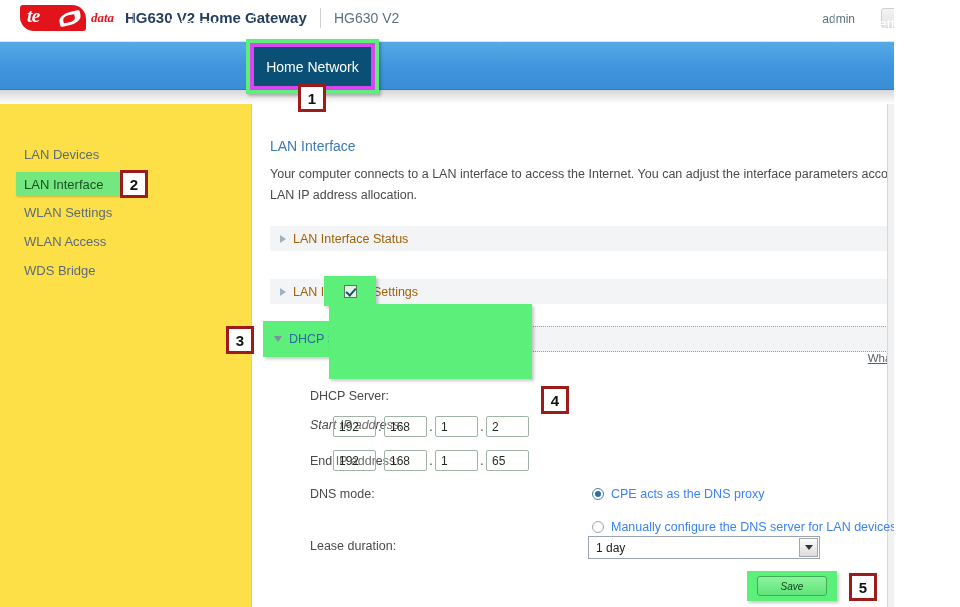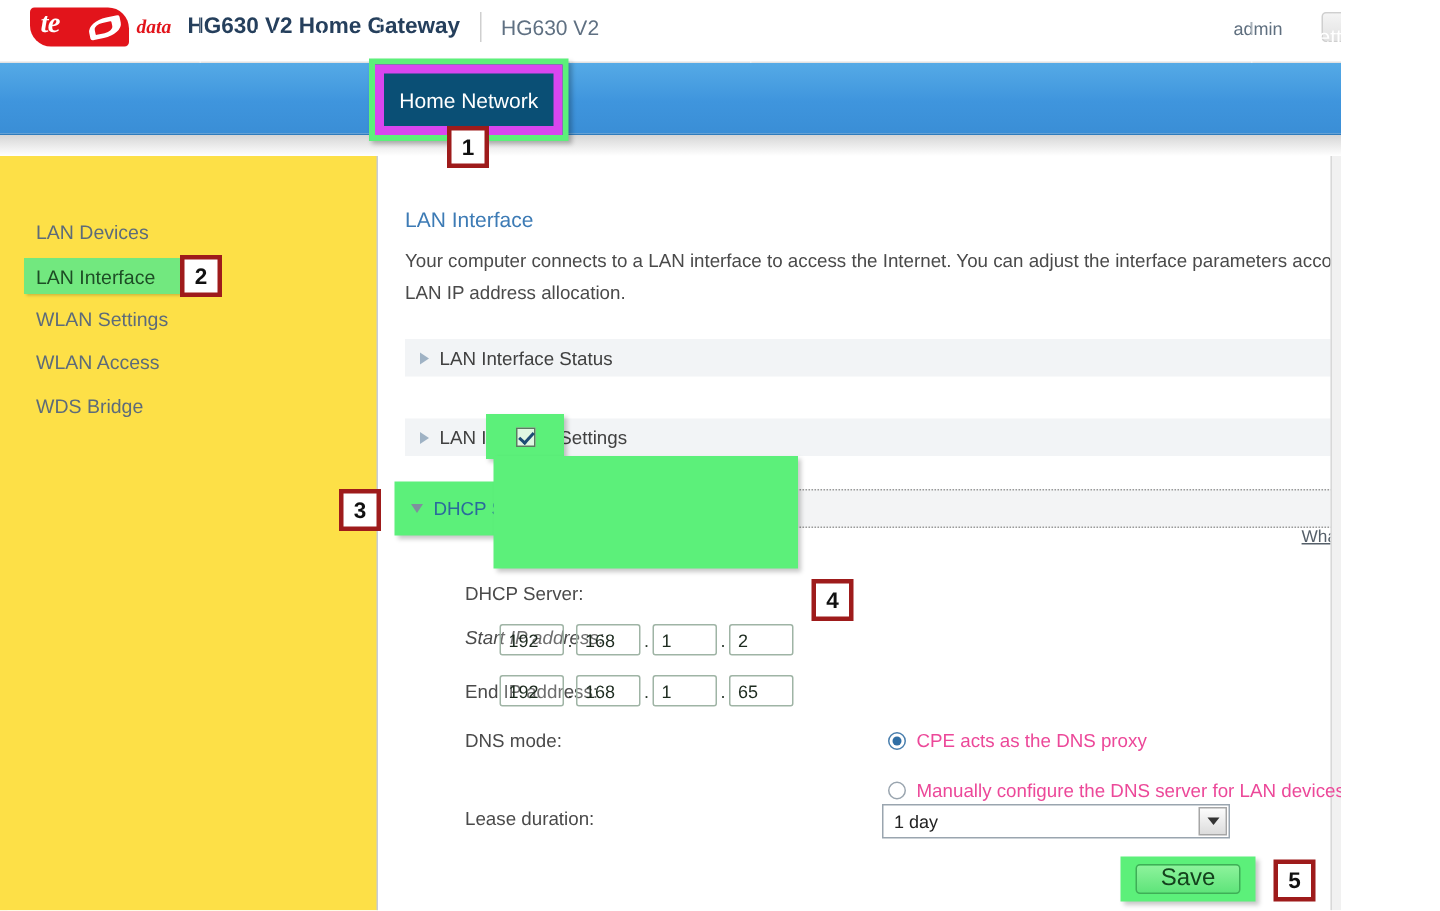--- a/index.html
+++ b/index.html
@@ -157,21 +157,21 @@
     left: 246px; top: 39px;
     width: 133px; height: 55px;
     background: #5cf07a;
     padding: 4px;
     box-sizing: border-box;
     box-shadow: 2px 2px 3px rgba(0,0,0,0.25);
   }
   .nav-active {
     width: 100%; height: 100%;
     background: #0a4f75;
-    border: 6px solid #d946ef;
+    border: 4px solid #d946ef;
     box-sizing: border-box;
     display: flex;
     align-items: center;
     justify-content: center;
     color: #ffffff;
     font-size: 14px;
     cursor: pointer;
   }
 
   
@@ -255,21 +255,21 @@
   .section-bar .tri-right {
     margin-left: 10px;
     width: 0; height: 0;
     border-left: 6px solid #9fb2c4;
     border-top: 4px solid transparent;
     border-bottom: 4px solid transparent;
   }
   .section-bar .sec-label {
     margin-left: 7px;
     font-size: 12.5px;
-    color: #404040;
+    color: #a16207;
   }
 
   
   .dhcp-bar {
     position: absolute;
     left: 17px; top: 222px;
     width: 660px; height: 26px;
     background: #f3f4f5;
     border: 1px dotted #9a9a9a;
     box-sizing: border-box;
@@ -394,21 +394,21 @@
     content: "";
     position: absolute;
     left: 2px; top: 2px;
     width: 6px; height: 6px;
     border-radius: 50%;
     background: #2f6ea5;
   }
   .rad-lbl {
     margin-left: 7px;
     font-size: 12.5px;
-    color: #ec4899;
+    color: #3b82f6;
     white-space: nowrap;
   }
 
   .lease-sel {
     position: absolute;
     left: 588px; top: 536px;
     width: 232px; height: 23px;
     background: #ffffff;
     border: 1px solid #9aa5af;
     box-sizing: border-box;
@@ -447,27 +447,28 @@
     display: flex;
     align-items: center;
     justify-content: center;
     box-shadow: 2px 2px 3px rgba(0,0,0,0.22);
   }
   .save-btn {
     width: 70px; height: 20px;
     background: linear-gradient(#8df39c, #5fe47a);
     border: 1px solid #3fae57;
     border-radius: 3px;
-    font-size: 16px;
+    font-size: 10px;
     color: #14421d;
     display: flex;
     align-items: center;
     justify-content: center;
     box-sizing: border-box;
     cursor: pointer;
+    font-style: italic;
   }
 
   
   .marker {
     position: absolute;
     width: 28px; height: 28px;
     background: #ffffff;
     border: 3px solid #9e1b1b;
     box-sizing: border-box;
     display: flex;

